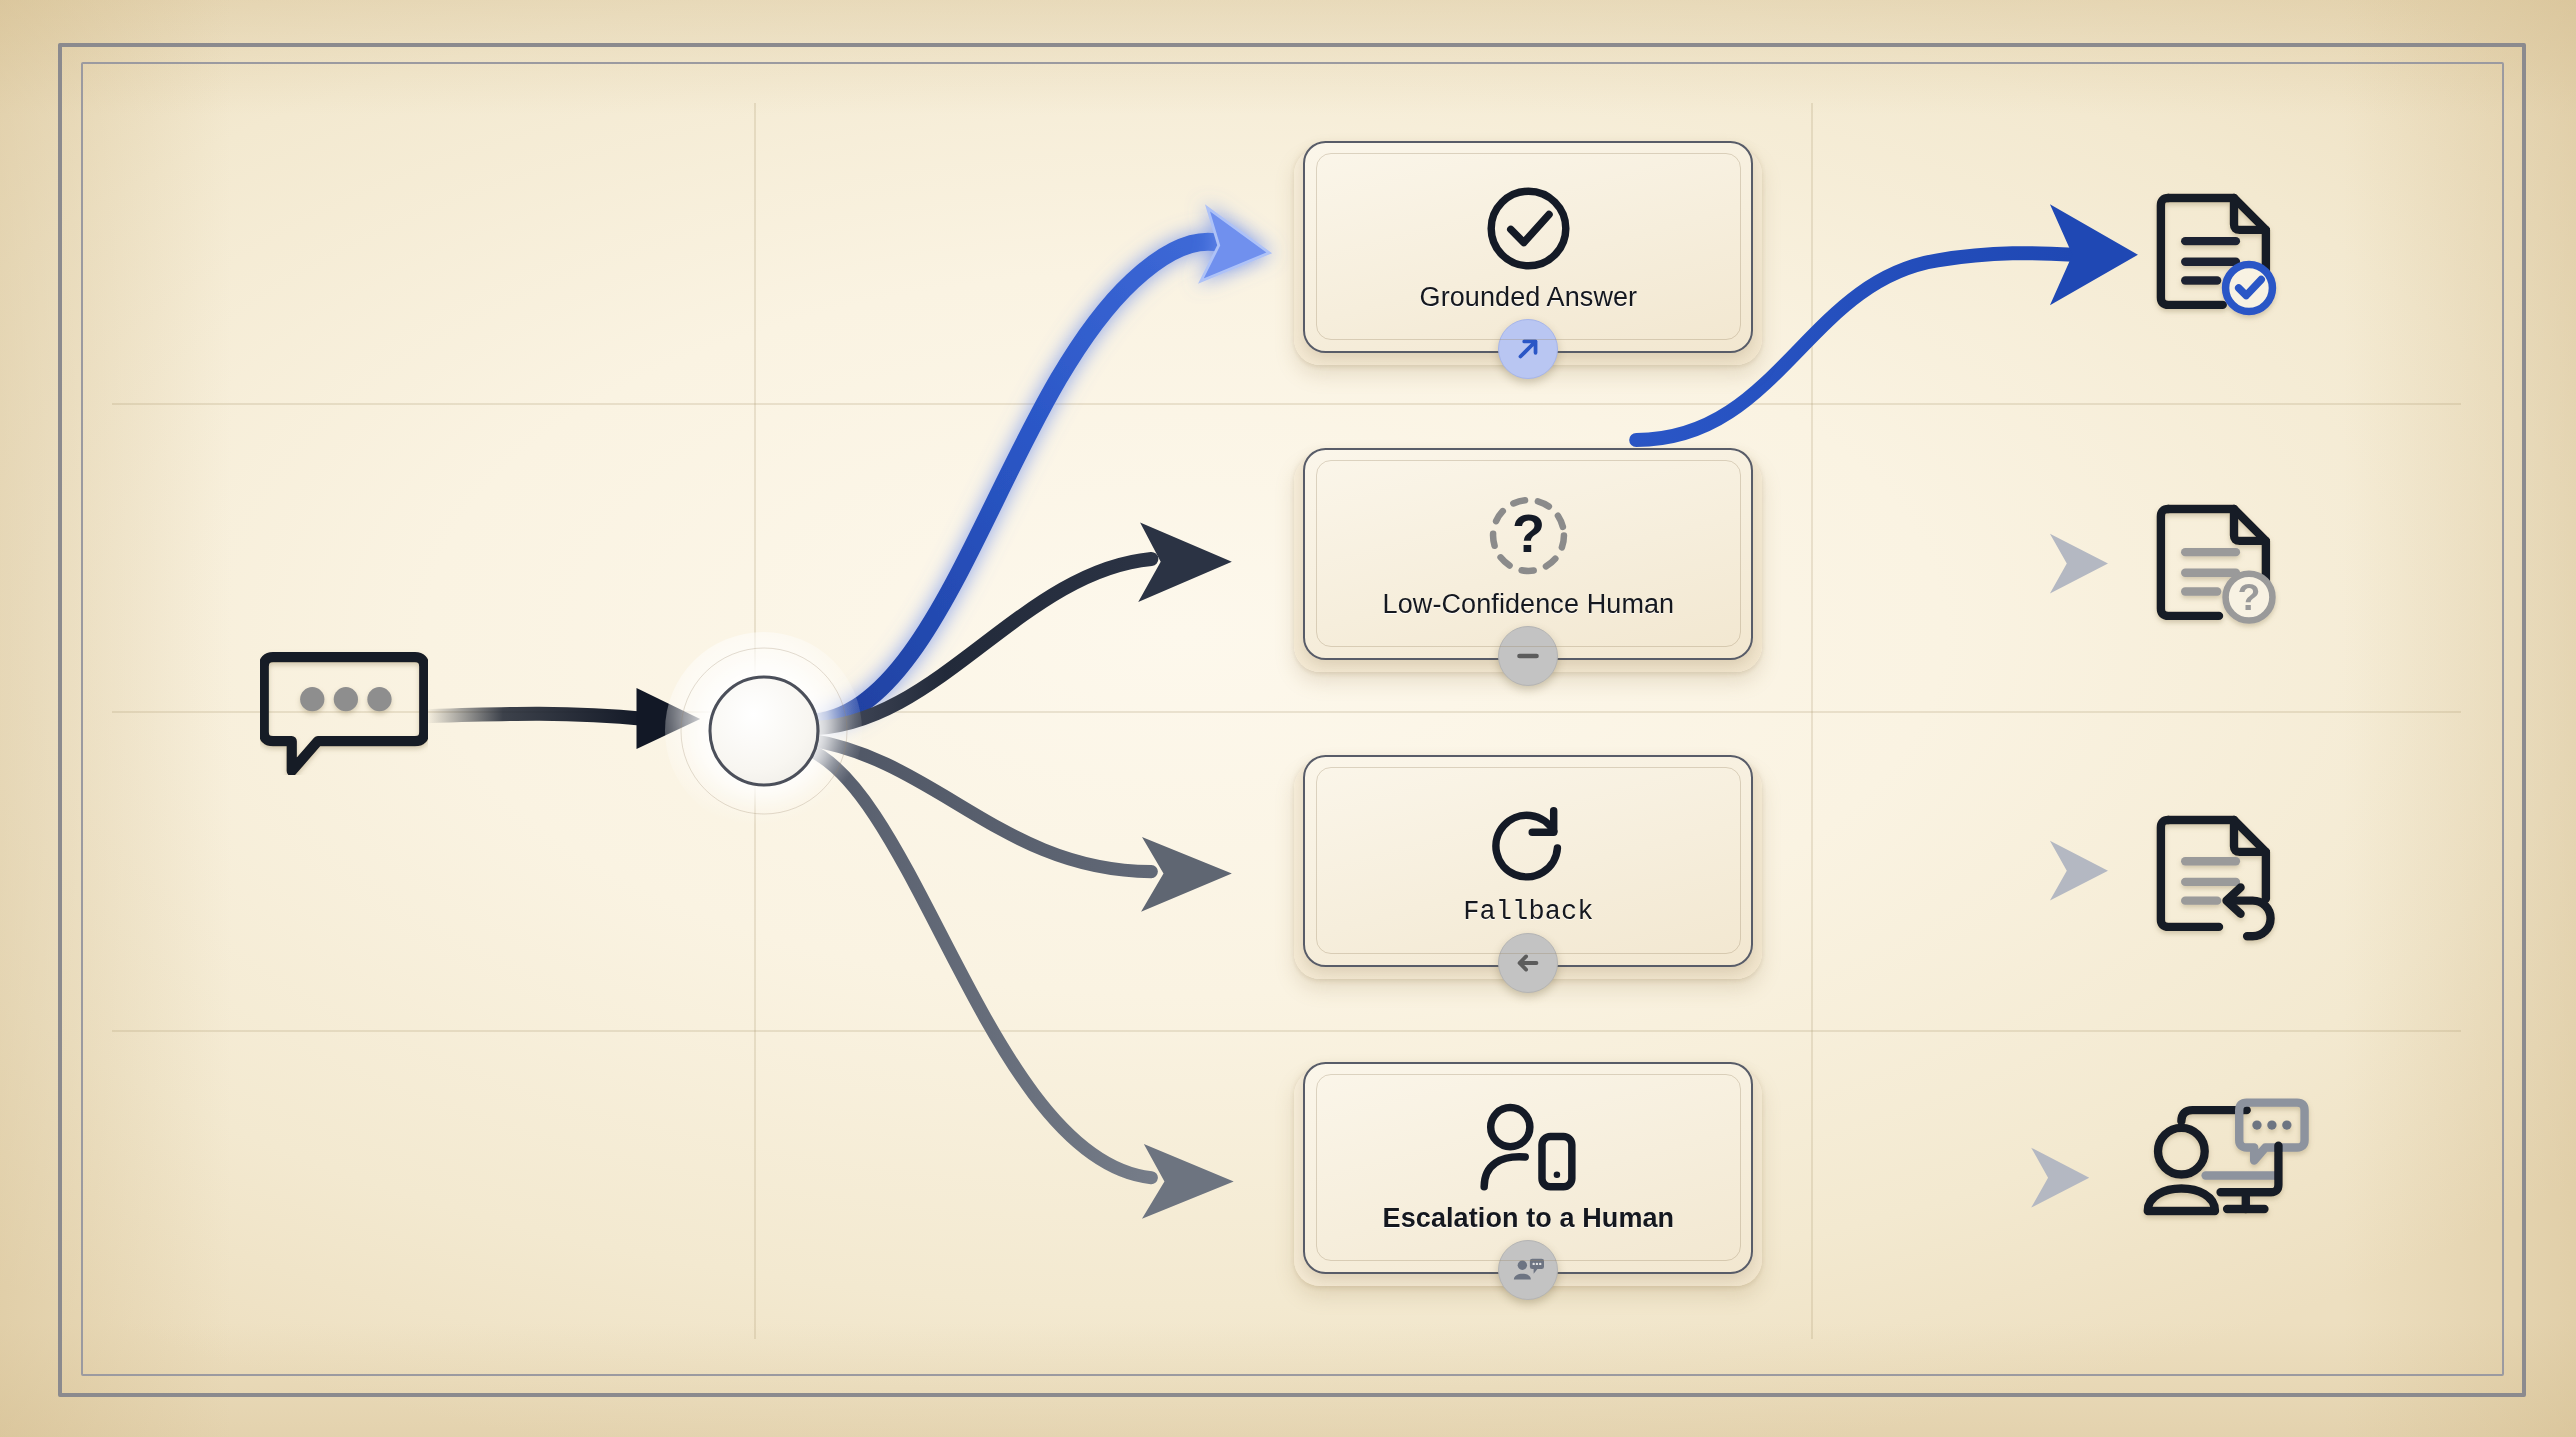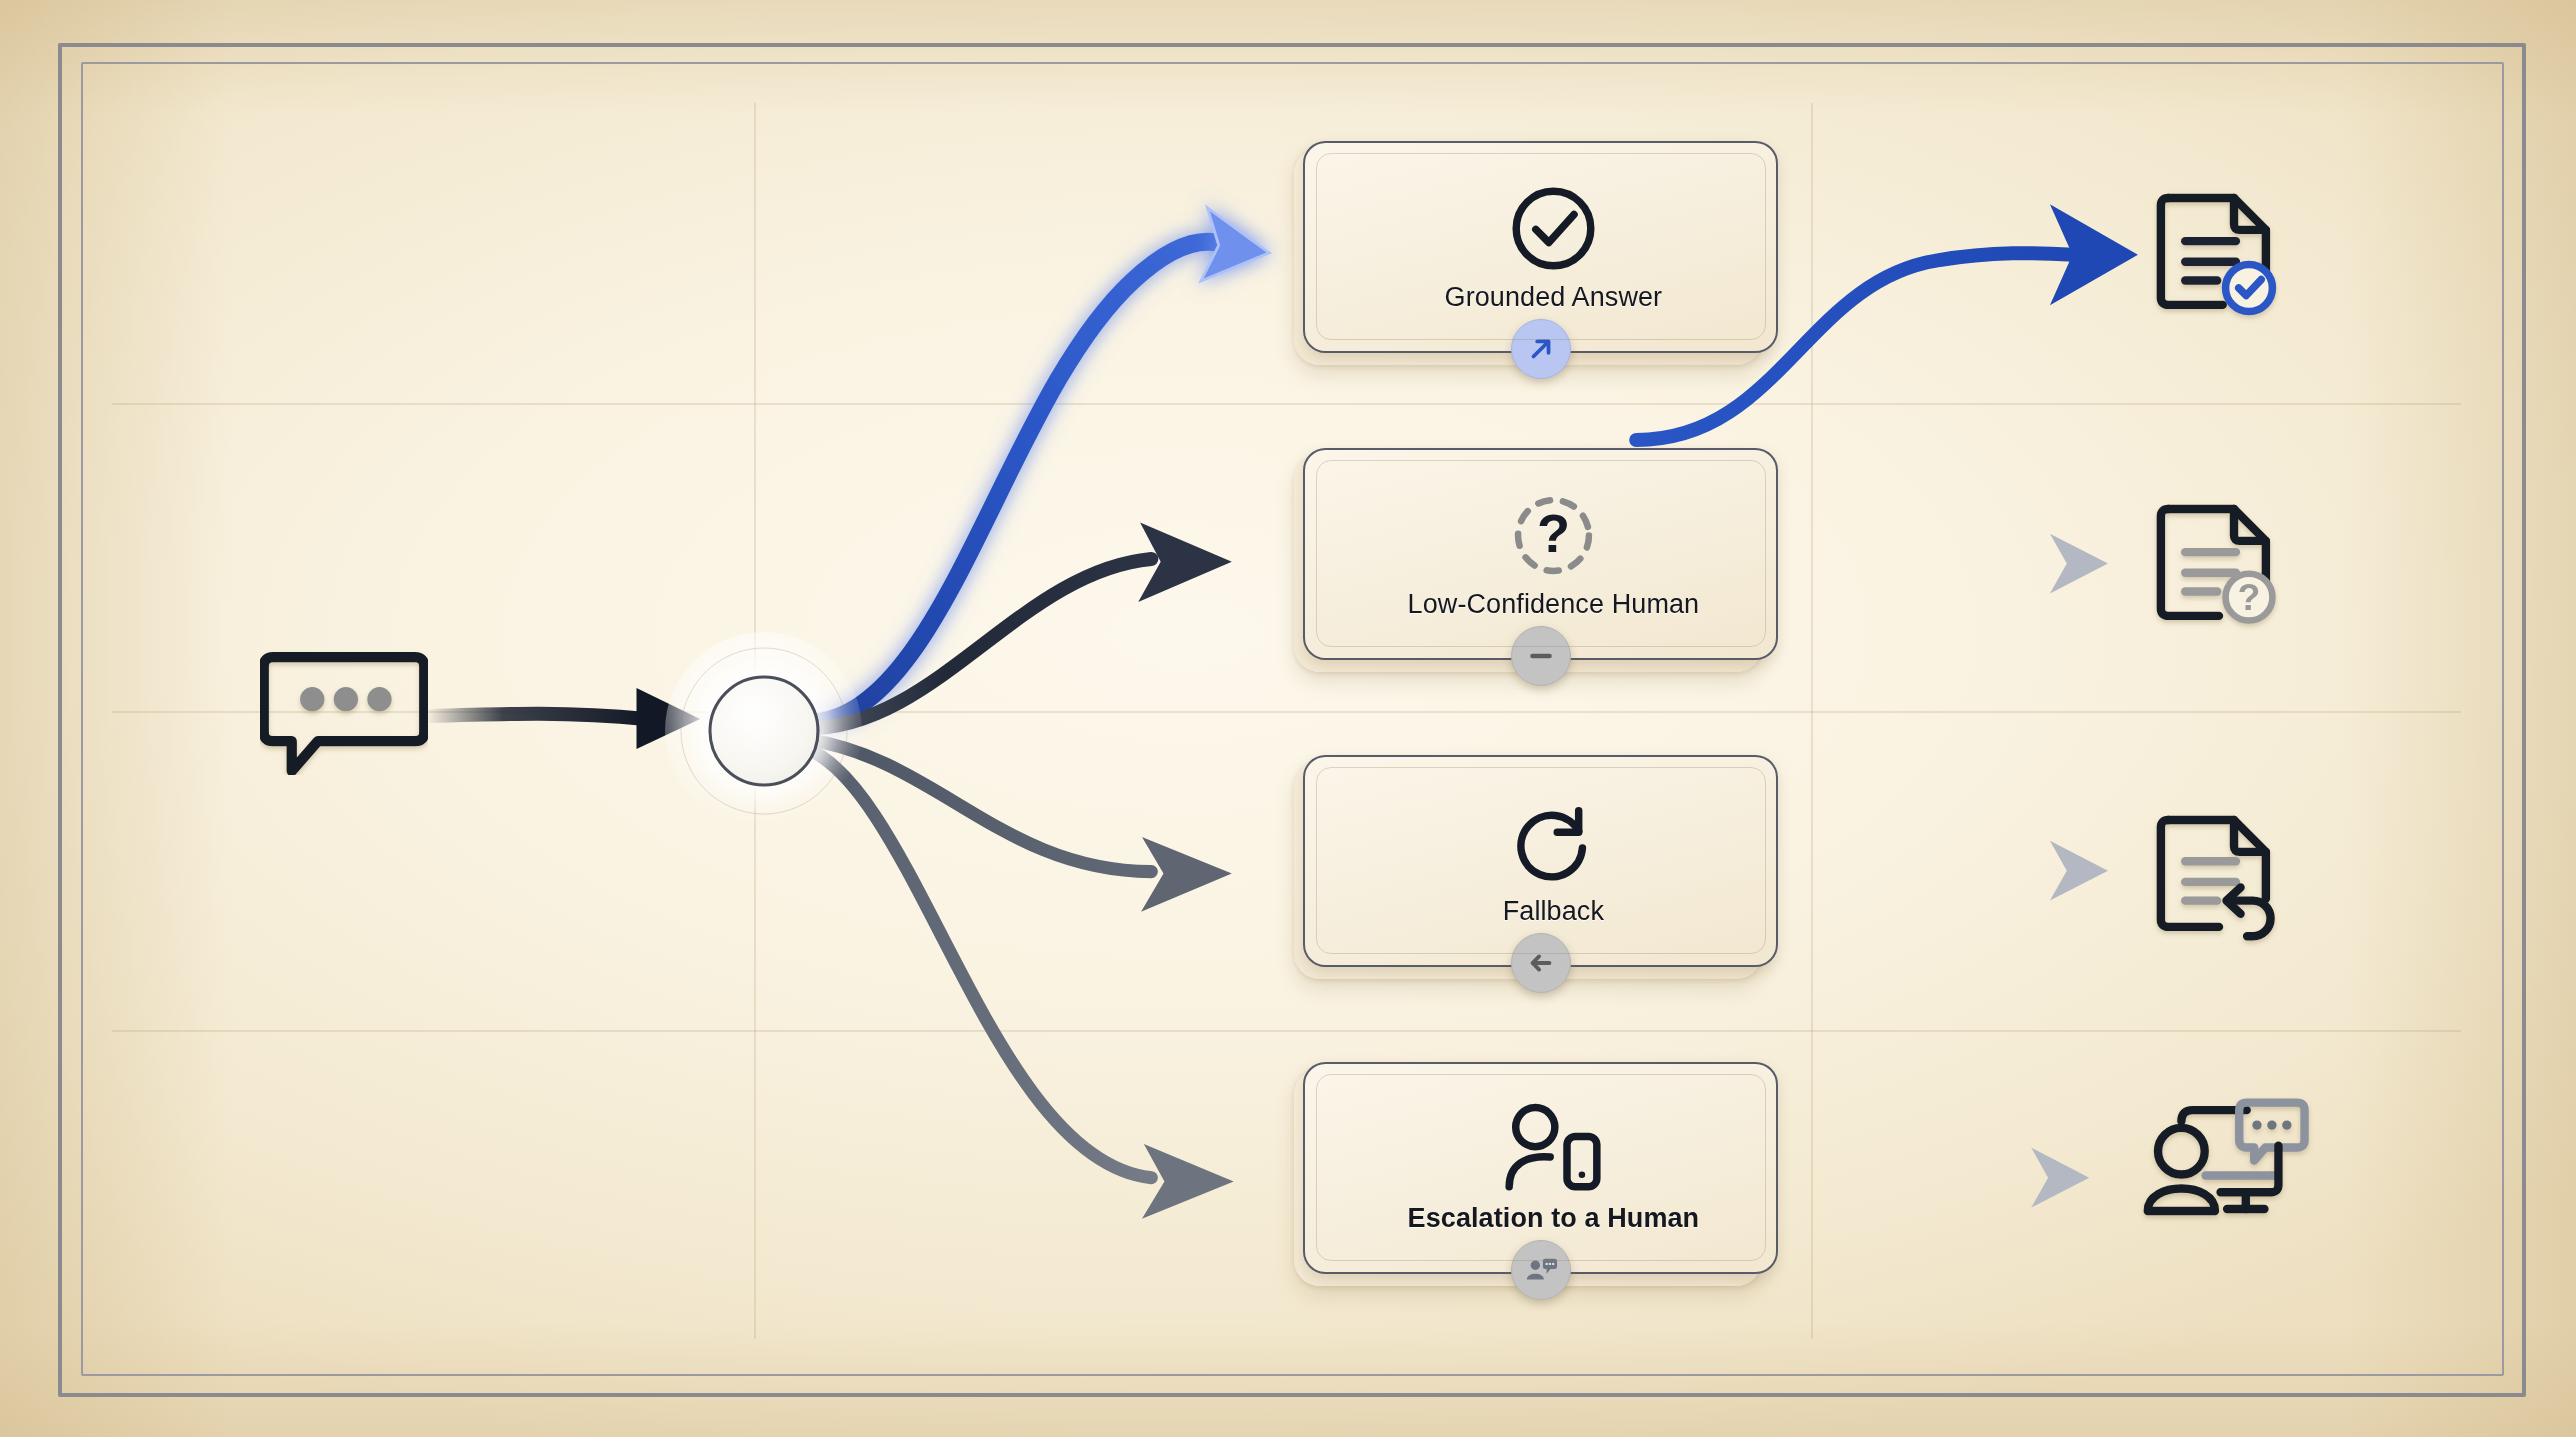--- a/index.html
+++ b/index.html
@@ -46,21 +46,21 @@
     background:linear-gradient(160deg,#f7eedb 0%,#f1e5cd 100%);
     border-radius:26px;
     box-shadow:0 9.4px 20.6px rgba(150,125,80,.20), 0 1.9px 4.7px rgba(150,125,80,.16);
   }
   .card{
     position:absolute;left:9.4px;top:-7.5px;width:446px;height:208px;
     background:linear-gradient(165deg,#fbf6ea 0%,#f6eedc 55%,#f2e7d0 100%);
     border:2.8px solid #585c68;
     border-radius:22.5px;
     box-shadow:0 5.6px 13px rgba(120,100,60,.18);
-    display:flex;flex-direction:column;align-items:center;justify-content:center;padding-left:25px;
+    display:flex;flex-direction:column;align-items:center;justify-content:center;
   }
   .card::after{
     content:"";position:absolute;left:10.3px;top:10.3px;right:10.3px;bottom:10.3px;
     border:1.4px solid rgba(150,130,95,.30);border-radius:15px;pointer-events:none;
   }
   .card-icon{height:97px;display:flex;align-items:center;justify-content:center;}
   .card-label{
     margin-top:5.6px;font-size:27px;color:#15181f;letter-spacing:0.1px;
     text-shadow:0 0.9px 0 rgba(255,255,255,.85);white-space:nowrap;
   }
@@ -230,21 +230,21 @@
       </div>
       <div class="card-label">Low-Confidence Human</div>
       <div class="badge gray">
         <svg width="32" height="32" viewBox="0 0 34 34">
           <path d="M 8 17 L 26 17" fill="none" stroke="#5c5c5c" stroke-width="5" stroke-linecap="round"></path>
         </svg>
       </div>
     </div>
   </div>
 
-  <div class="card-shell" style="left:1294px;top:762px;">
+  <div class="card-shell" style="left:1294px;top:762px;font-family:Liberation Mono, monospace;">
     <div class="card">
       <div class="card-icon">
         <svg width="97" height="97" viewBox="0 0 104 104">
           <path d="M 79 40 A 33 33 0 1 0 83 58" fill="none" stroke="#141a26" stroke-width="8" stroke-linecap="round"></path>
           <path d="M 79 18 L 79 41 L 56 41" fill="none" stroke="#141a26" stroke-width="8" stroke-linecap="round" stroke-linejoin="round"></path>
         </svg>
       </div>
       <div class="card-label">Fallback</div>
       <div class="badge gray">
         <svg width="32" height="32" viewBox="0 0 34 34">

